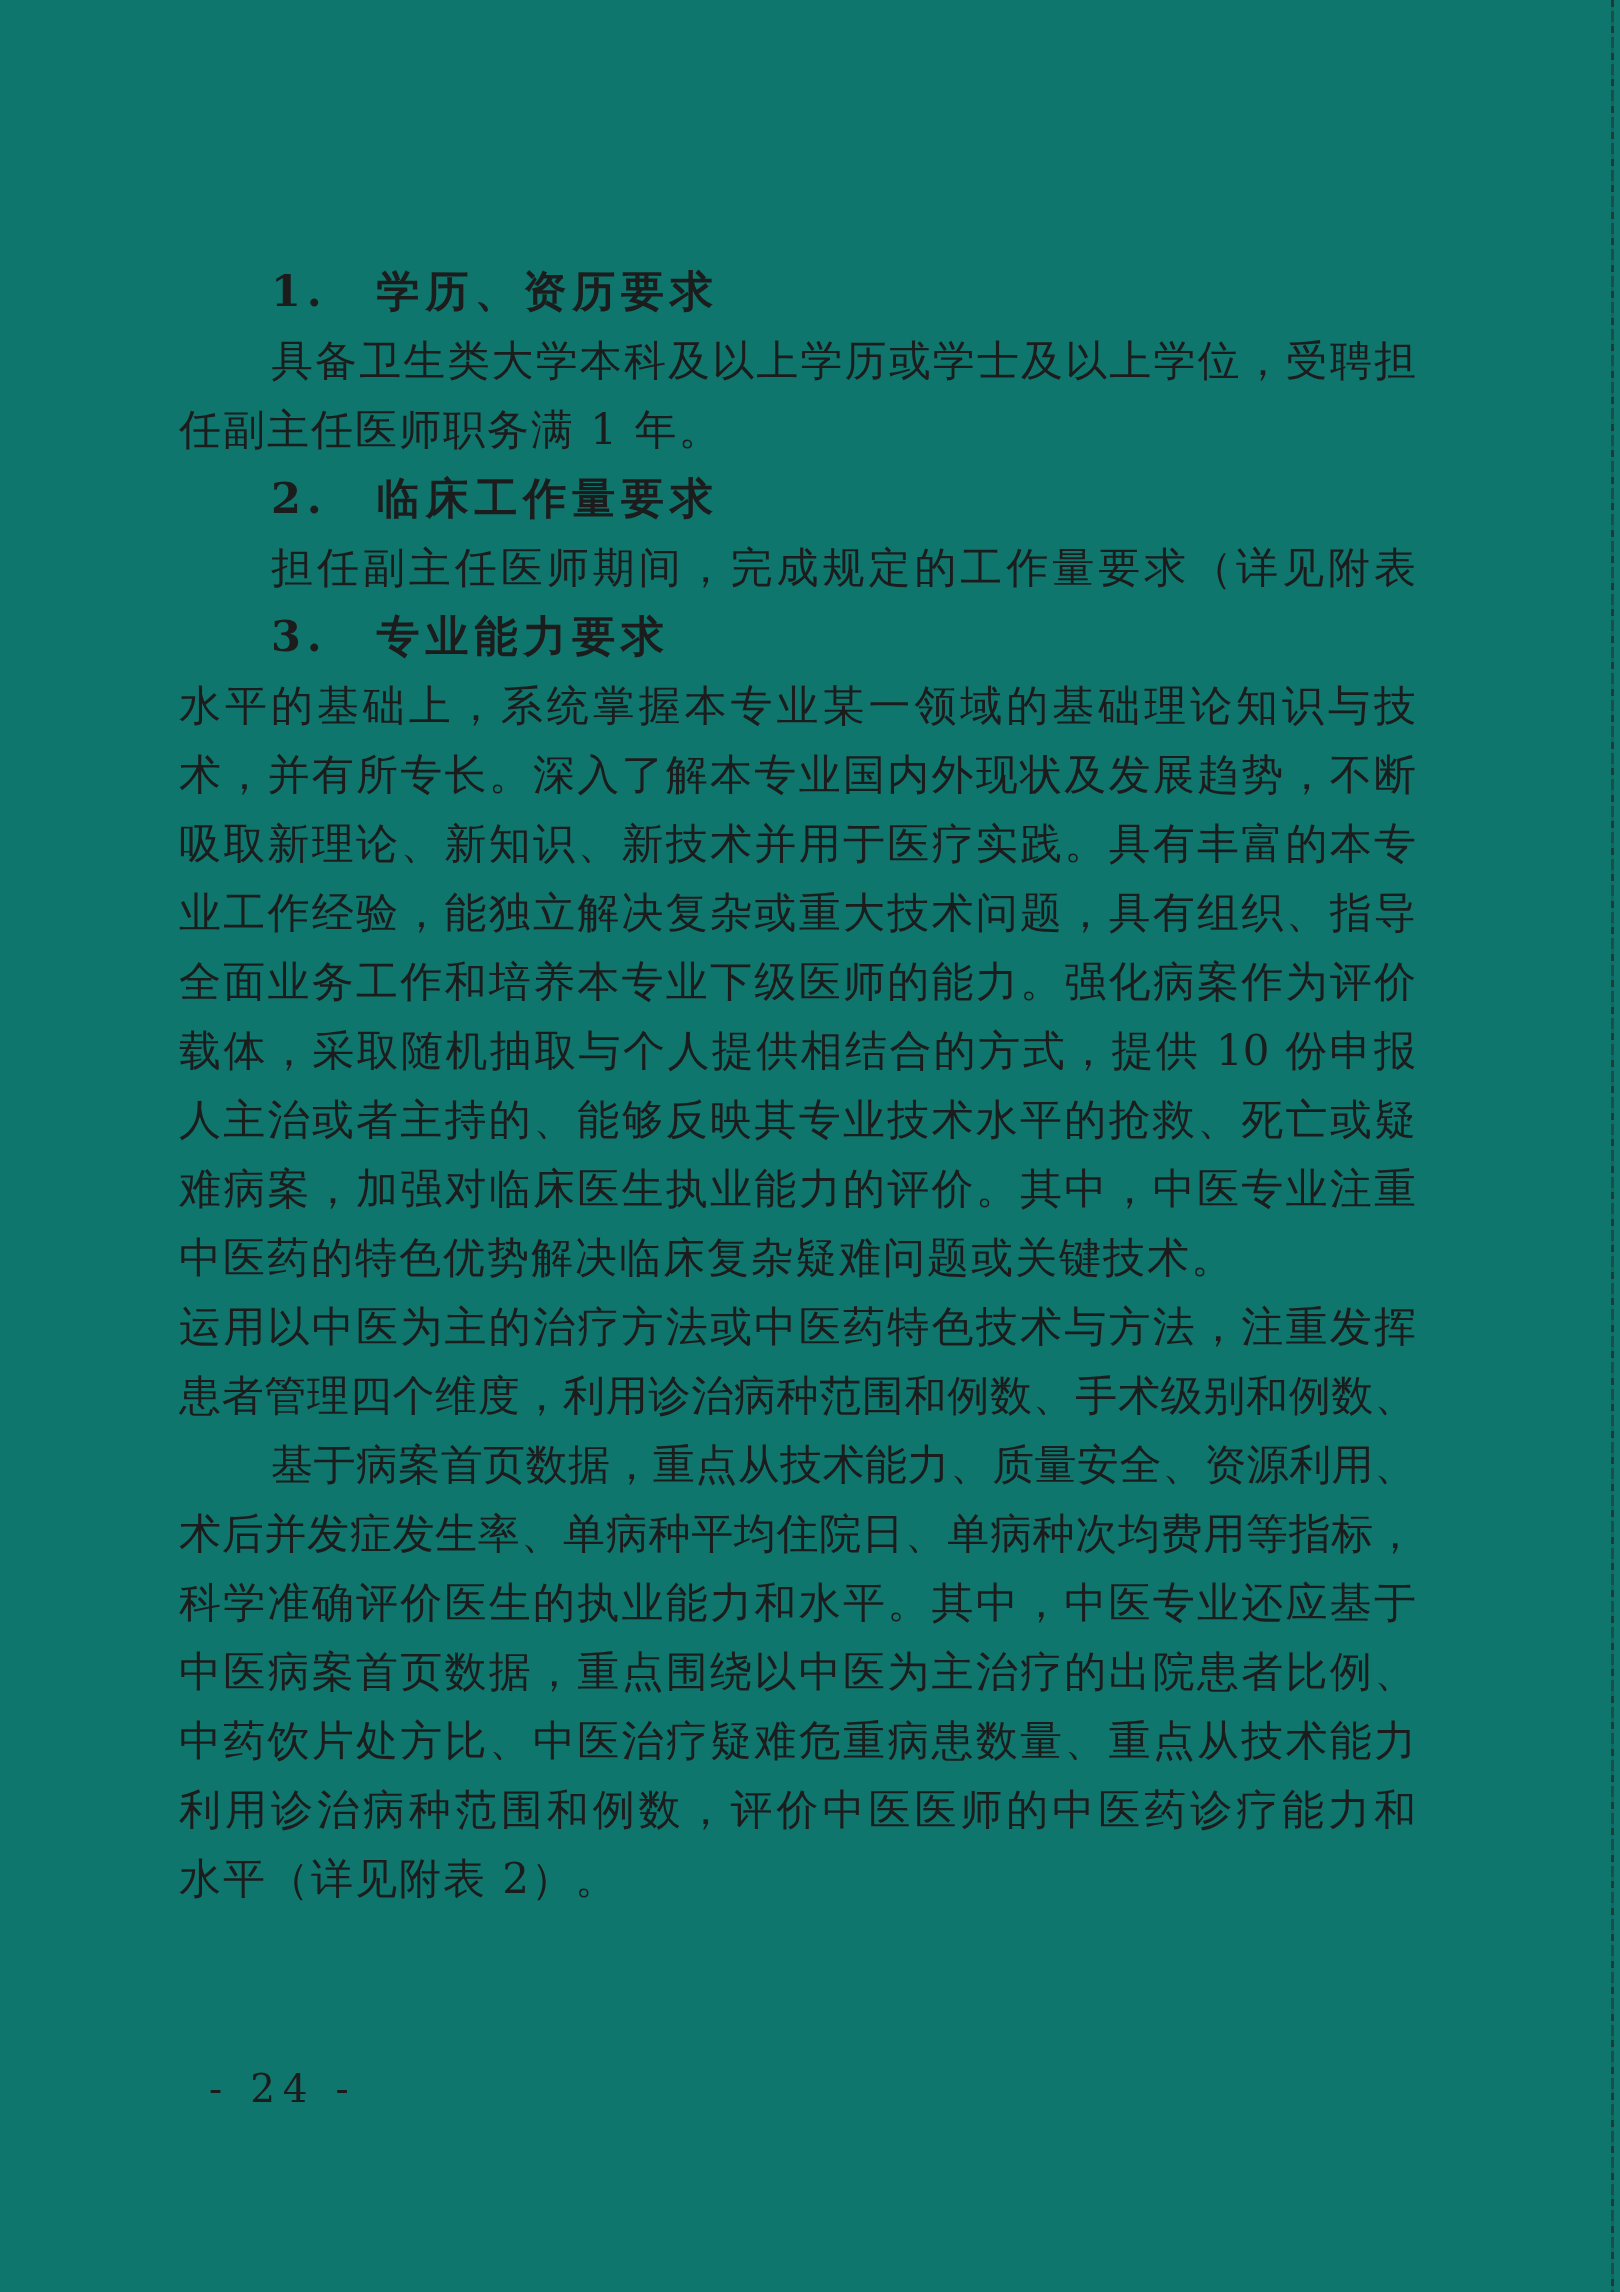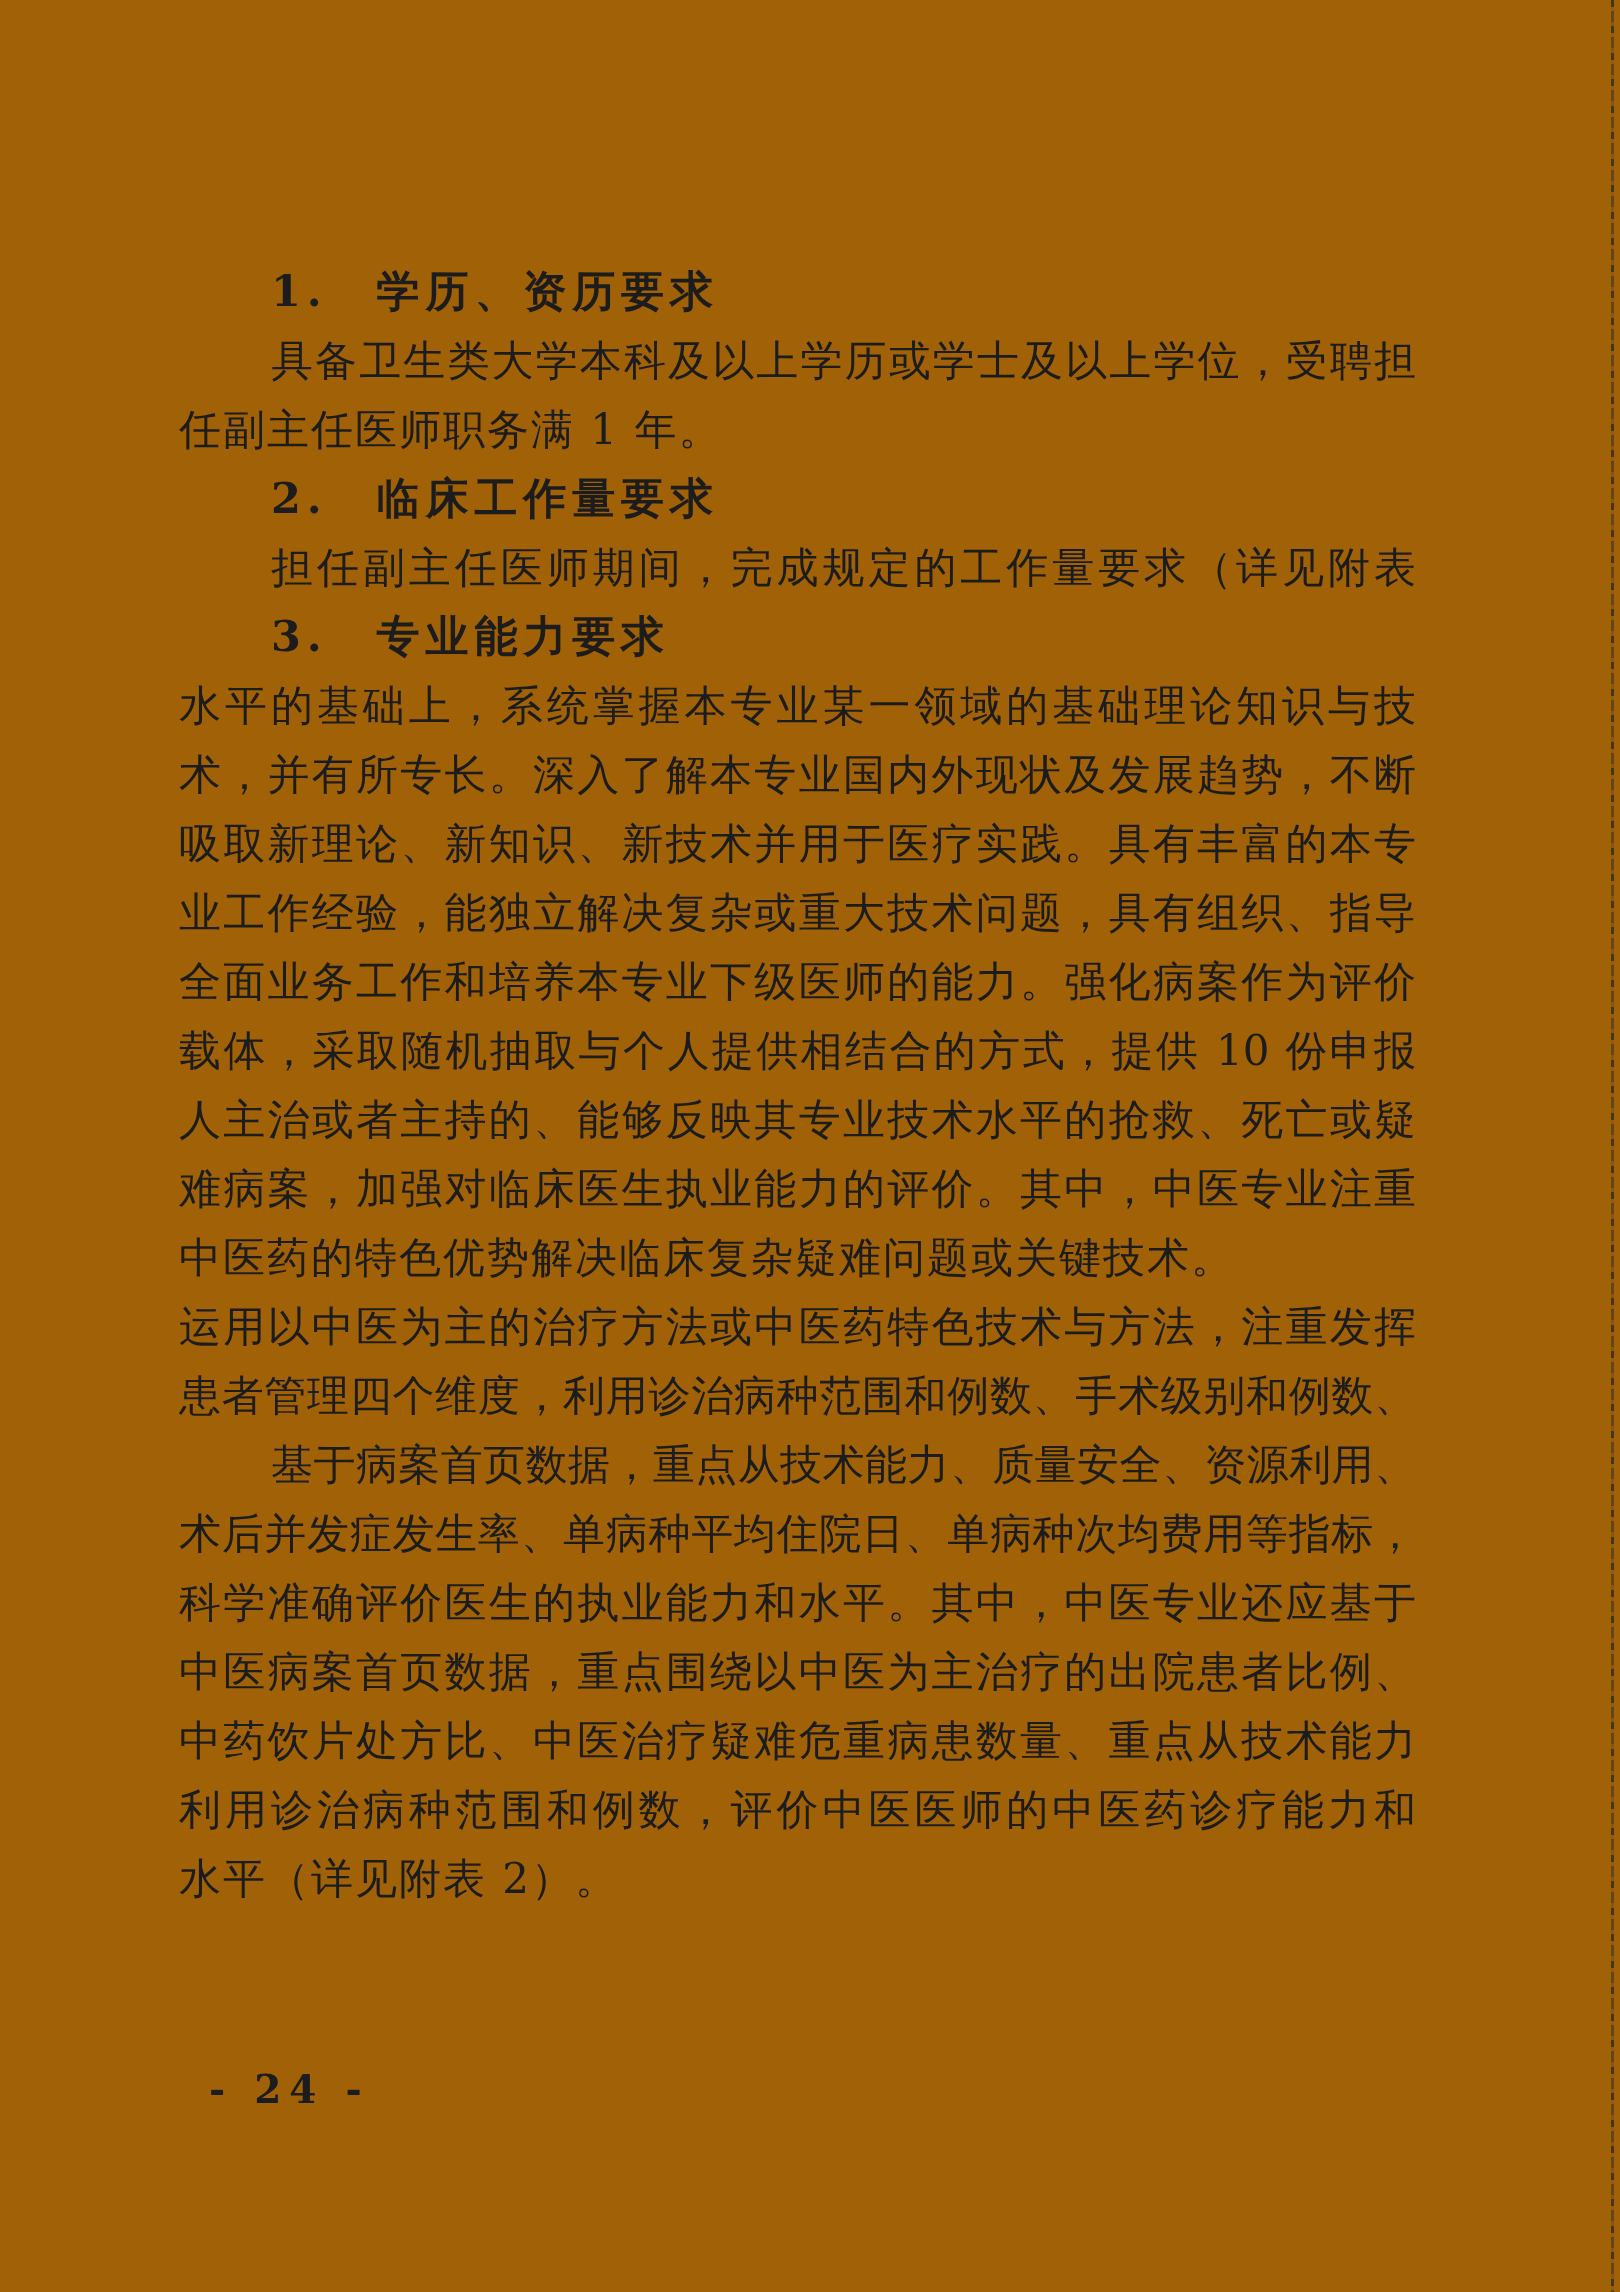--- a/index.html
+++ b/index.html
@@ -5,21 +5,21 @@
   html, body {
     margin: 0;
     padding: 0;
     background: #e8e8e8;
   }
   .page {
     position: relative;
     width: 1620px;
     height: 2293px;
     margin: 0 auto;
-    background: #a16207;
+    background: #0f766e;
     overflow: hidden;
     font-family: "DejaVu Serif", "Liberation Serif", serif;
     color: #1c1c1c;
   }
   .content {
     position: absolute;
     left: 179px;
     top: 257px;
     width: 1237px;
   }
@@ -46,21 +46,20 @@
     font-size: 43px;
     letter-spacing: 5.9px;
   }
   .page-number {
     position: absolute;
     left: 209px;
     top: 2066px;
     font-size: 39px;
     letter-spacing: 7.8px;
     color: #1c1c1c;
-    font-weight: bold;
   }
   .scan-edge {
     position: absolute;
     left: 1611px;
     top: 0;
     width: 2.9px;
     height: 2293px;
     opacity: 0.85;
     background: repeating-linear-gradient(
       180deg,

